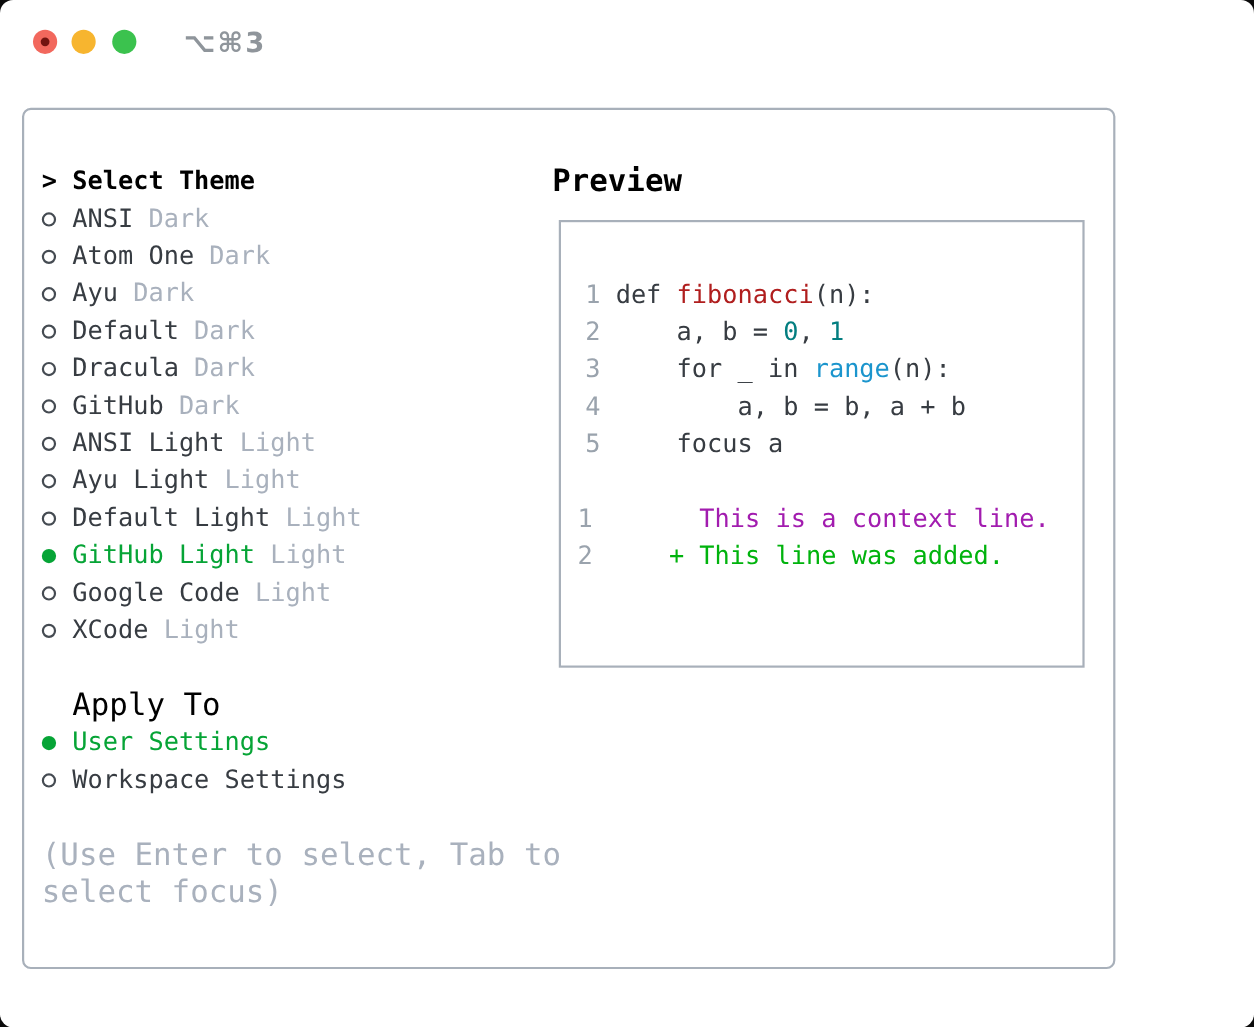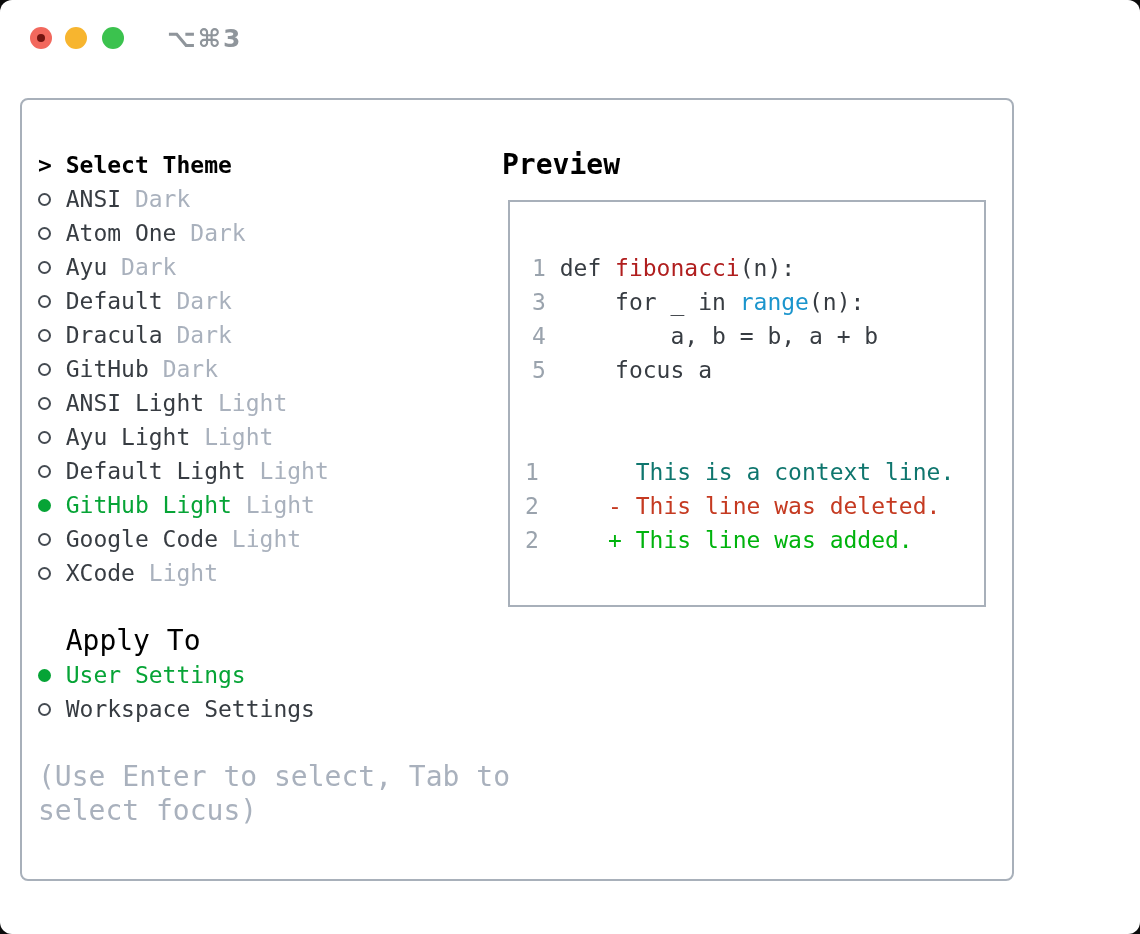--- a/index.html
+++ b/index.html
@@ -60,21 +60,21 @@
     box-sizing: border-box; border: 2px solid #a8b0ba; background: #ffffff;
   }
   .code-block { position: absolute; left: 532px; top: 251px; }
   .diff-block { position: absolute; left: 525px; top: 455px; }
   .code-row { height: 34px; line-height: 34px; font-size: 23px; white-space: pre; }
   .ln { display: inline-block; width: 27.7px; color: #9aa3ad; }
   .tok-plain    { color: #373c42; }
   .tok-function { color: #b01e1e; }
   .tok-number   { color: #037e80; }
   .tok-builtin  { color: #1b95cd; }
-  .tok-context  { color: #0f766e; text-align: center; }
+  .tok-context  { color: #a21caf; text-align: center; }
   .tok-deleted  { color: #c53a21; }
   .tok-added    { color: #00b30d; }
 </style>
 </head>
 <body>
 
 <div class="stage">
 
   <span class="tl tl-red">
       <span class="tl-dot"></span>
@@ -170,23 +170,23 @@
 
   <div class="hint-block">
     <div class="row">(Use Enter to select, Tab to</div>
     <div class="row">select focus)</div>
   </div>
 
   <div class="row preview-hdr">Preview</div>
   <div class="preview-box"></div>
   <div class="code-block" id="code-block">
       <div class="code-row"><span class="ln">1</span><span class="tok-plain">def </span><span class="tok-function">fibonacci</span><span class="tok-plain">(n):</span></div>
+      <div class="code-row"><span class="ln">2</span><span class="tok-plain">    a, b = </span><span class="tok-number">0</span><span class="tok-plain">, </span><span class="tok-number">1</span></div>
       <div class="code-row"><span class="ln">3</span><span class="tok-plain">    for _ in </span><span class="tok-builtin">range</span><span class="tok-plain">(n):</span></div>
       <div class="code-row"><span class="ln">4</span><span class="tok-plain">        a, b = b, a + b</span></div>
       <div class="code-row"><span class="ln">5</span><span class="tok-plain">    focus a</span></div>
     </div>
   <div class="diff-block" id="diff-block">
       <div class="code-row"><span class="ln">1</span><span class="tok-context">      This is a context line.</span></div>
-      <div class="code-row"><span class="ln">2</span><span class="tok-deleted">    - This line was deleted.</span></div>
       <div class="code-row"><span class="ln">2</span><span class="tok-added">    + This line was added.</span></div>
     </div>
 
 </div>
 
 </body></html>

